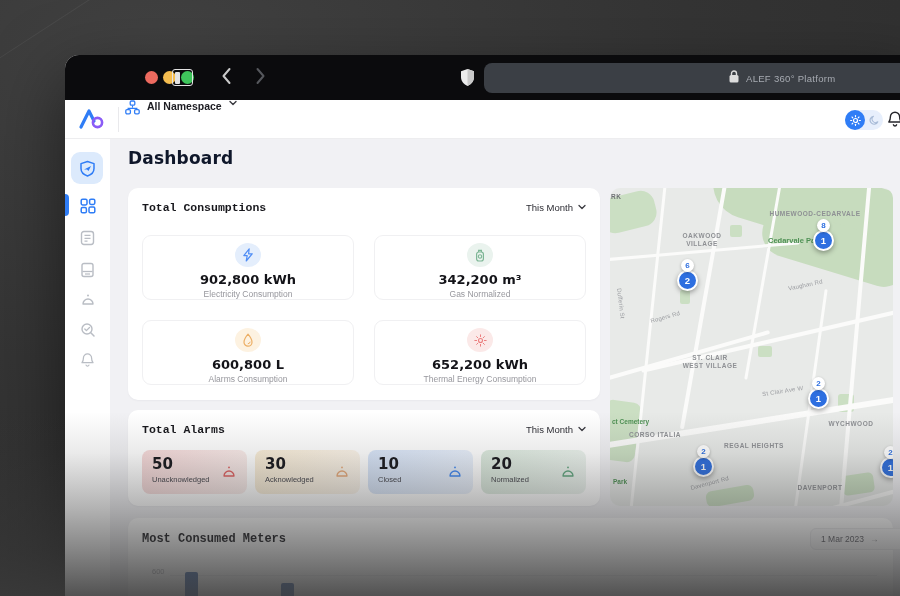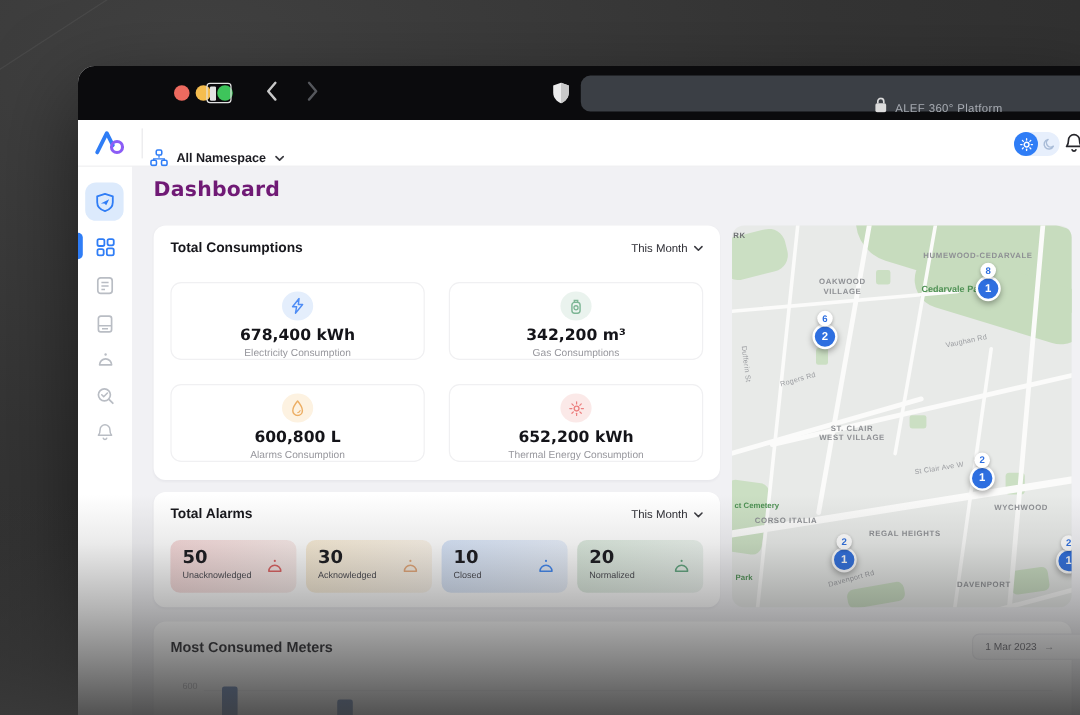--- a/index.html
+++ b/index.html
@@ -13,49 +13,49 @@
     background:#fff;box-shadow:0 24px 70px rgba(0,0,0,.5);overflow:hidden;}
   .titlebar{position:relative;height:45px;background:#0b0b0d;}
   .tl{position:absolute;top:16px;width:13px;height:13px;border-radius:50%;}
   .tl.red{left:80px;background:#ed6a5f;}
   .tl.yellow{left:98px;background:#f5bd4f;}
   .tl.green{left:116px;background:#3ec45b;}
   .sbt{position:absolute;left:107px;top:14px;width:21px;height:17px;border:1.6px solid #e3e3e3;border-radius:3px;}
   .sbt::before{content:"";position:absolute;left:1.5px;top:1.5px;bottom:1.5px;width:5px;background:#e3e3e3;border-radius:1px;}
   .navchev{position:absolute;top:12px;font-size:16px;font-weight:700;}
   .urlbar{position:absolute;left:419px;top:8px;height:30px;width:436px;background:#3b3f45;border-radius:8px;}
-  .urlcontent{position:absolute;left:245px;top:12px;height:30px;display:flex;align-items:center;gap:7px;}
+  .urlcontent{position:absolute;left:245px;top:0;height:30px;display:flex;align-items:center;gap:7px;}
   .urltext{font-size:9.5px;color:#a7abb2;letter-spacing:.3px;}
 
   
   .appheader{position:relative;height:39px;background:#fff;border-bottom:1px solid #ededef;}
   .logo{position:absolute;left:13px;top:8px;}
   .hdiv{position:absolute;left:53px;top:7px;width:1px;height:25px;background:#e9e9ec;}
-  .nswrap{position:absolute;left:60px;top:12px;height:39px;display:flex;align-items:center;gap:7px;cursor:pointer;}
+  .nswrap{position:absolute;left:60px;top:0;height:39px;display:flex;gap:7px;cursor:pointer;}
   .nstext{font-size:10.5px;font-weight:700;color:#1c1c22;}
   .toggle{position:absolute;left:780px;top:10px;width:38px;height:20px;border-radius:10px;background:#e7effc;display:flex;align-items:center;}
   .togsun{width:20px;height:20px;border-radius:50%;background:#2f7df6;display:flex;align-items:center;justify-content:center;}
   .togmoon{width:18px;height:20px;display:flex;align-items:center;justify-content:center;}
   .bellbtn{position:absolute;left:822px;top:10px;width:18px;height:20px;}
 
   
   .appbody{position:relative;height:476px;background:#f1f1f4;}
   .sidebar{position:absolute;left:0;top:0;bottom:0;width:45px;background:#fff;}
   .sideactive{position:absolute;left:0;top:55px;width:3.5px;height:22px;background:#2f7df6;border-radius:0 4px 4px 0;}
   .appicon{position:absolute;left:6px;top:13px;width:32px;height:32px;border-radius:9px;background:#dceafc;display:flex;align-items:center;justify-content:center;}
   .sideic{position:absolute;left:14px;width:17px;height:17px;display:flex;align-items:center;justify-content:center;}
 
   
-  .pagetitle{position:absolute;left:63px;top:9px;font-family:"DejaVu Sans",sans-serif;font-size:17px;font-weight:800;color:#701a75;letter-spacing:.2px;}
+  .pagetitle{position:absolute;left:63px;top:9px;font-family:"DejaVu Sans",sans-serif;font-size:17px;font-weight:800;color:#0f172a;letter-spacing:.2px;}
   .card{position:absolute;background:#fff;border-radius:10px;box-shadow:0 1px 2px rgba(16,24,40,.04);}
   .card.cons{left:63px;top:49px;width:472px;height:212px;padding:10px 14px;}
   .card.alarms{left:63px;top:271px;width:472px;height:96px;padding:10px 14px;}
   .card.meters{left:63px;top:379px;width:765px;height:160px;padding:12px 14px;}
   .cardhead{display:flex;align-items:center;justify-content:space-between;height:18px;}
-  .cardtitle{font-family:Liberation Sans, sans-serif;font-size:11.5px;font-weight:700;color:#17171c;}
+  .cardtitle{font-family:Liberation Mono, monospace;font-size:11.5px;font-weight:700;color:#17171c;}
   .period{display:flex;align-items:center;gap:5px;font-size:9.5px;color:#2c2c33;cursor:pointer;}
 
   .metricgrid{display:grid;grid-template-columns:1fr 1fr;gap:20px;margin-top:19px;}
   .metric{height:65px;border:1px solid #f0f0f2;border-radius:9px;display:flex;flex-direction:column;align-items:center;padding-top:7px;}
   .micon{width:26px;height:26px;border-radius:50%;display:flex;align-items:center;justify-content:center;}
   .mval{margin-top:5px;font-family:"DejaVu Sans",sans-serif;font-size:13px;font-weight:700;color:#141419;}
   .mlab{margin-top:2px;font-size:8.5px;color:#97979d;}
 
   .tilerow{display:grid;grid-template-columns:repeat(4,1fr);gap:8px;margin-top:12px;}
   .tile{position:relative;height:44px;border-radius:8px;padding:6px 10px;}
@@ -251,33 +251,33 @@
               </svg>
           </span>
         </div>
         <div class="metricgrid">
           <div class="metric">
             <div class="micon" style="background:#e4eefc;">
               <svg width="12" height="14" viewBox="0 0 12 14">
                   <path d="M7.2 0.8 L1.8 7.6 h3.4 L4.2 13 L10.2 5.8 H6.6 Z" fill="none" stroke="#4f8df5" stroke-width="1.2" stroke-linejoin="round"></path>
                 </svg>
             </div>
-            <div class="mval">678,400 kWh</div>
+            <div class="mval">902,800 kWh</div>
             <div class="mlab">Electricity Consumption</div>
           </div>
           <div class="metric">
             <div class="micon" style="background:#eaf3ee;">
               <svg width="12" height="14" viewBox="0 0 12 14">
                   <rect x="2.6" y="4" width="6.8" height="9" rx="2.2" fill="none" stroke="#7db695" stroke-width="1.2"></rect>
                   <path d="M4.6 4 V2.4 h2.8 V4" fill="none" stroke="#7db695" stroke-width="1.2"></path>
                   <circle cx="6" cy="8.5" r="1.7" fill="none" stroke="#7db695" stroke-width="1.1"></circle>
                 </svg>
             </div>
             <div class="mval">342,200 m³</div>
-            <div class="mlab">Gas Consumptions</div>
+            <div class="mlab">Gas Normalized</div>
           </div>
           <div class="metric">
             <div class="micon" style="background:#fdf2e1;">
               <svg width="12" height="14" viewBox="0 0 12 14">
                   <path d="M6 1.2 C6 1.2 2 6 2 9.2 a4 4 0 0 0 8 0 C10 6 6 1.2 6 1.2 Z" fill="none" stroke="#ecae64" stroke-width="1.2" stroke-linejoin="round"></path>
                   <path d="M6.2 10.8 a2 2 0 0 0 1.9-1.7" fill="none" stroke="#ecae64" stroke-width="1" stroke-linecap="round"></path>
                 </svg>
             </div>
             <div class="mval">600,800 L</div>
             <div class="mlab">Alarms Consumption</div>

